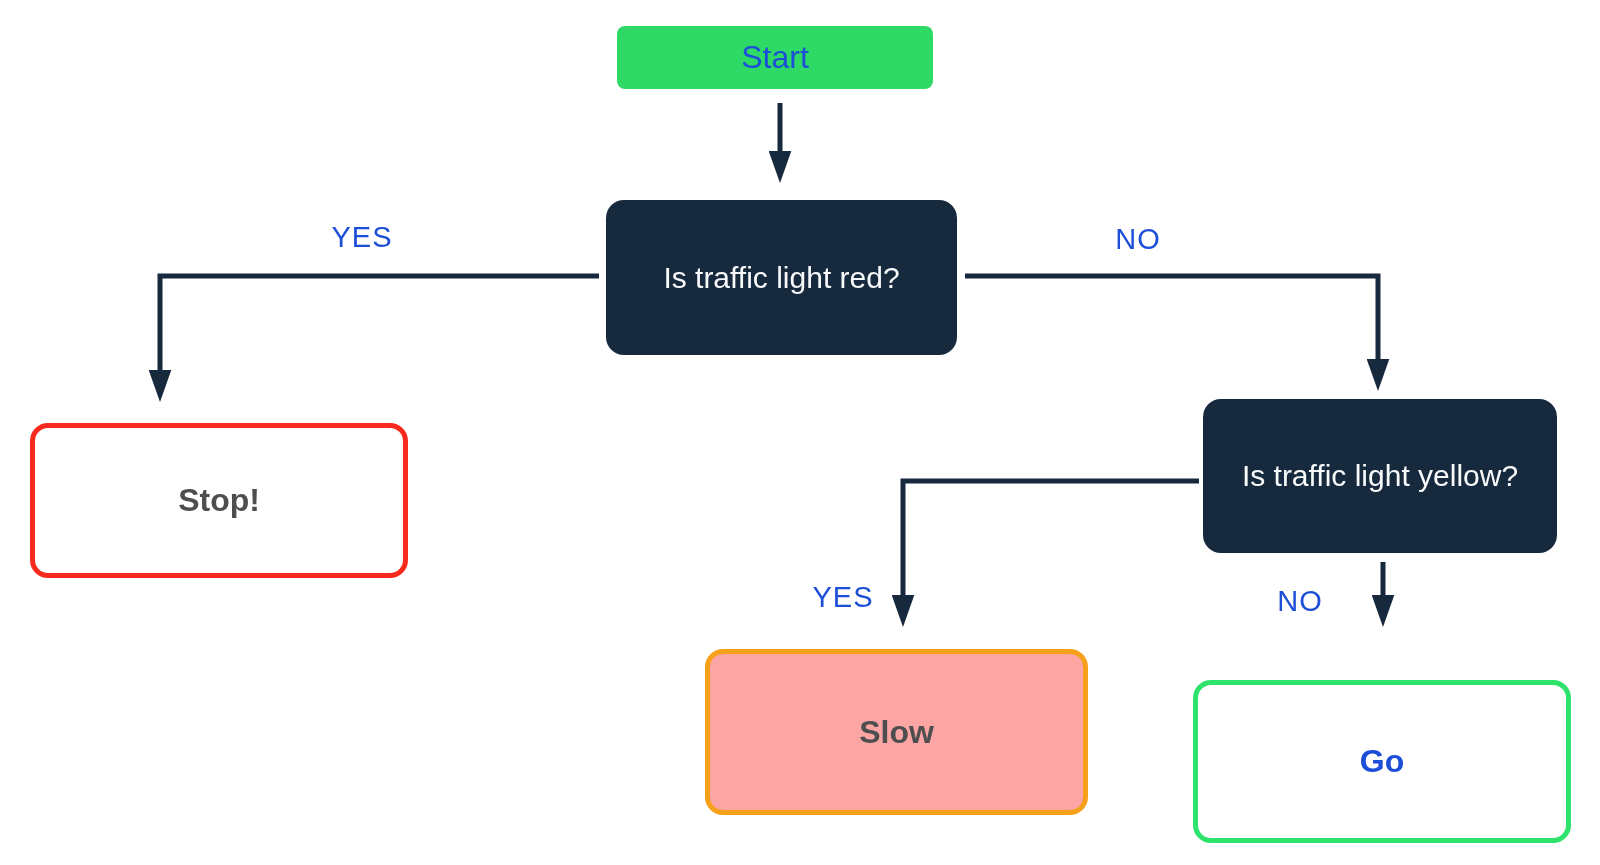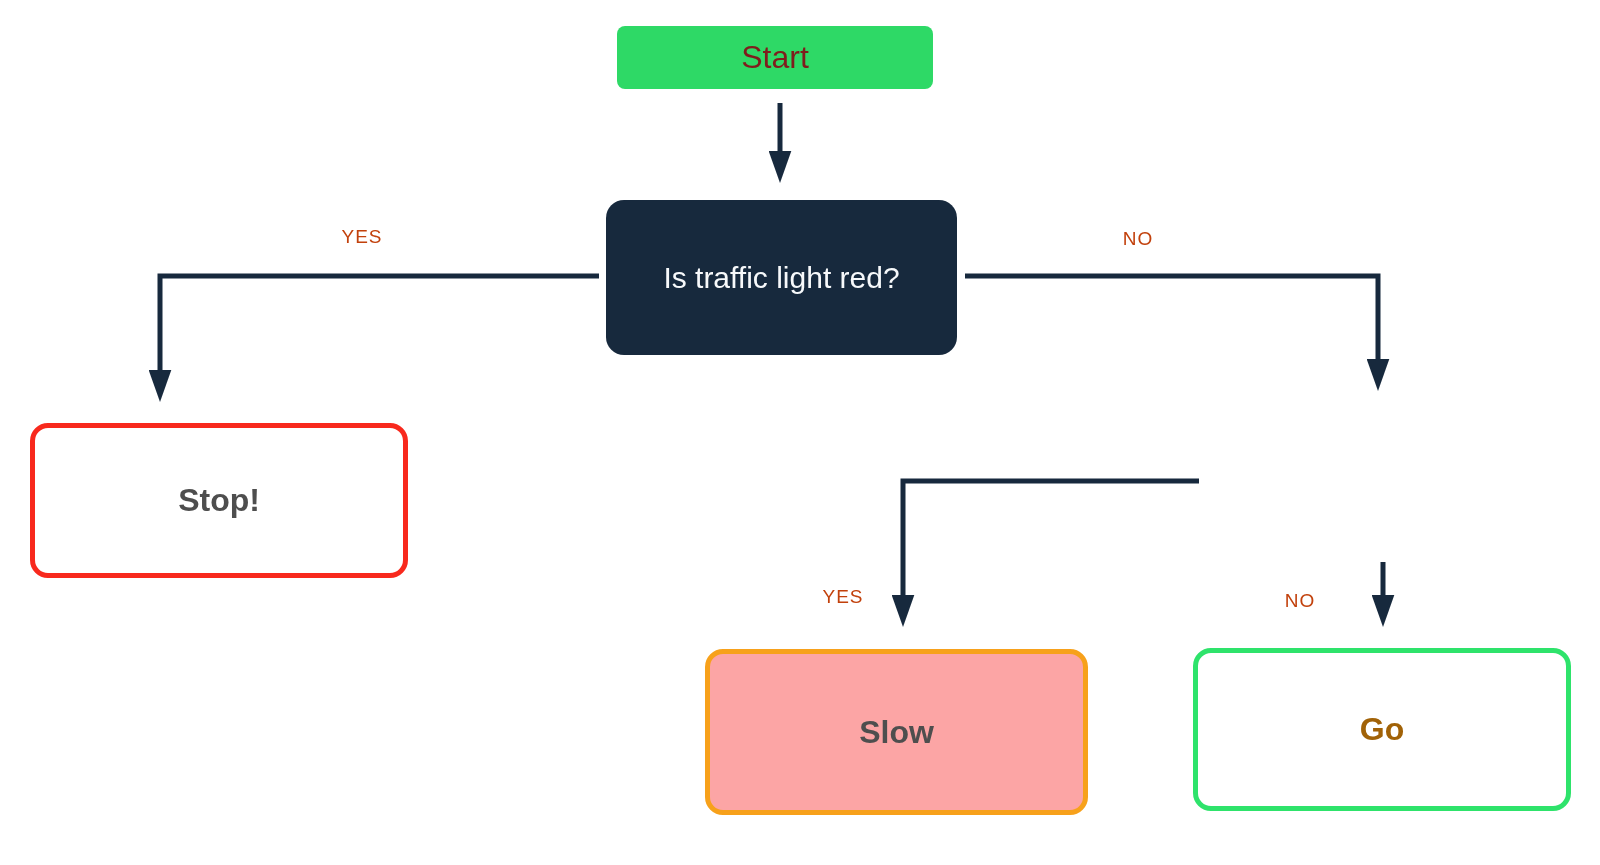--- a/index.html
+++ b/index.html
@@ -27,21 +27,21 @@
     display: flex;
     align-items: center;
     justify-content: center;
     box-sizing: border-box;
     text-align: center;
   }
   #node-start {
     left: 617px; top: 26px; width: 316px; height: 63px;
     background: #2ed966;
     border-radius: 8px;
-    color: #7f1d1d;
+    color: #1d4ed8;
     font-size: 32px;
   }
   #node-q-red {
     left: 606px; top: 200px; width: 351px; height: 155px;
     background: #17293d;
     border-radius: 18px;
     color: #f7f9fb;
     font-size: 30px;
   }
   #node-q-yellow {
@@ -63,33 +63,33 @@
   #node-slow {
     left: 705px; top: 649px; width: 383px; height: 166px;
     background: #fca5a5;
     border: 5px solid #f7a11b;
     border-radius: 18px;
     color: #4e4e4e;
     font-size: 32px;
     font-weight: bold;
   }
   #node-go {
-    left: 1193px; top: 648px; width: 378px; height: 163px;
+    left: 1193px; top: 680px; width: 378px; height: 163px;
     background: #ffffff;
     border: 5px solid #2ee36b;
     border-radius: 18px;
-    color: #a16207;
+    color: #1d4ed8;
     font-size: 32px;
     font-weight: bold;
   }
   .edge-label {
     position: absolute;
     transform: translate(-50%, -50%);
-    color: #c2410c;
-    font-size: 19px;
+    color: #1d4ed8;
+    font-size: 29px;
     letter-spacing: 1px;
     white-space: nowrap;
   }
   #label-qred-yes    { left: 362px;  top: 237px; }
   #label-qred-no     { left: 1138px; top: 239px; }
   #label-qyellow-yes { left: 843px;  top: 597px; }
   #label-qyellow-no  { left: 1300px; top: 601px; }
 </style>
 </head>
 <body>
@@ -114,20 +114,23 @@
   </div>
 
   <div class="node" id="node-stop">
     <span>Stop!</span>
   </div>
 
   <div class="node" id="node-q-red">
     <span>Is traffic light red?</span>
   </div>
 
+  <div class="node" id="node-q-yellow">
+    <span>Is traffic light yellow?</span>
+  </div>
 
   <div class="node" id="node-slow">
     <span>Slow</span>
   </div>
 
   <div class="node" id="node-go">
     <span>Go</span>
   </div>
 
   <span class="edge-label" id="label-qred-yes">YES</span>

